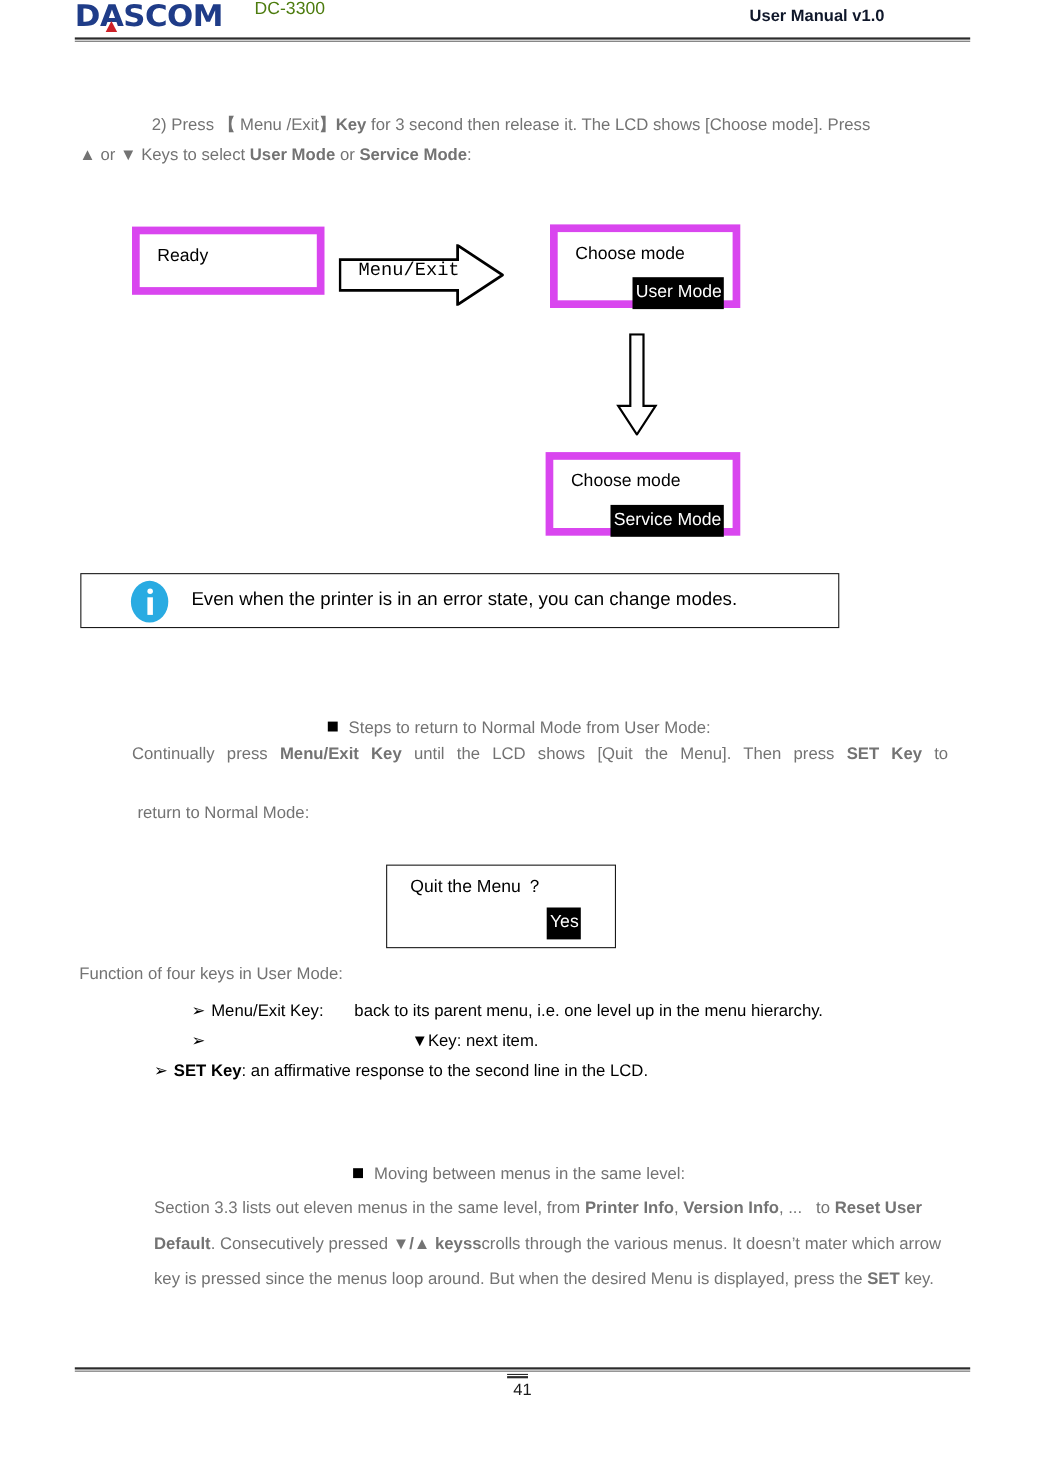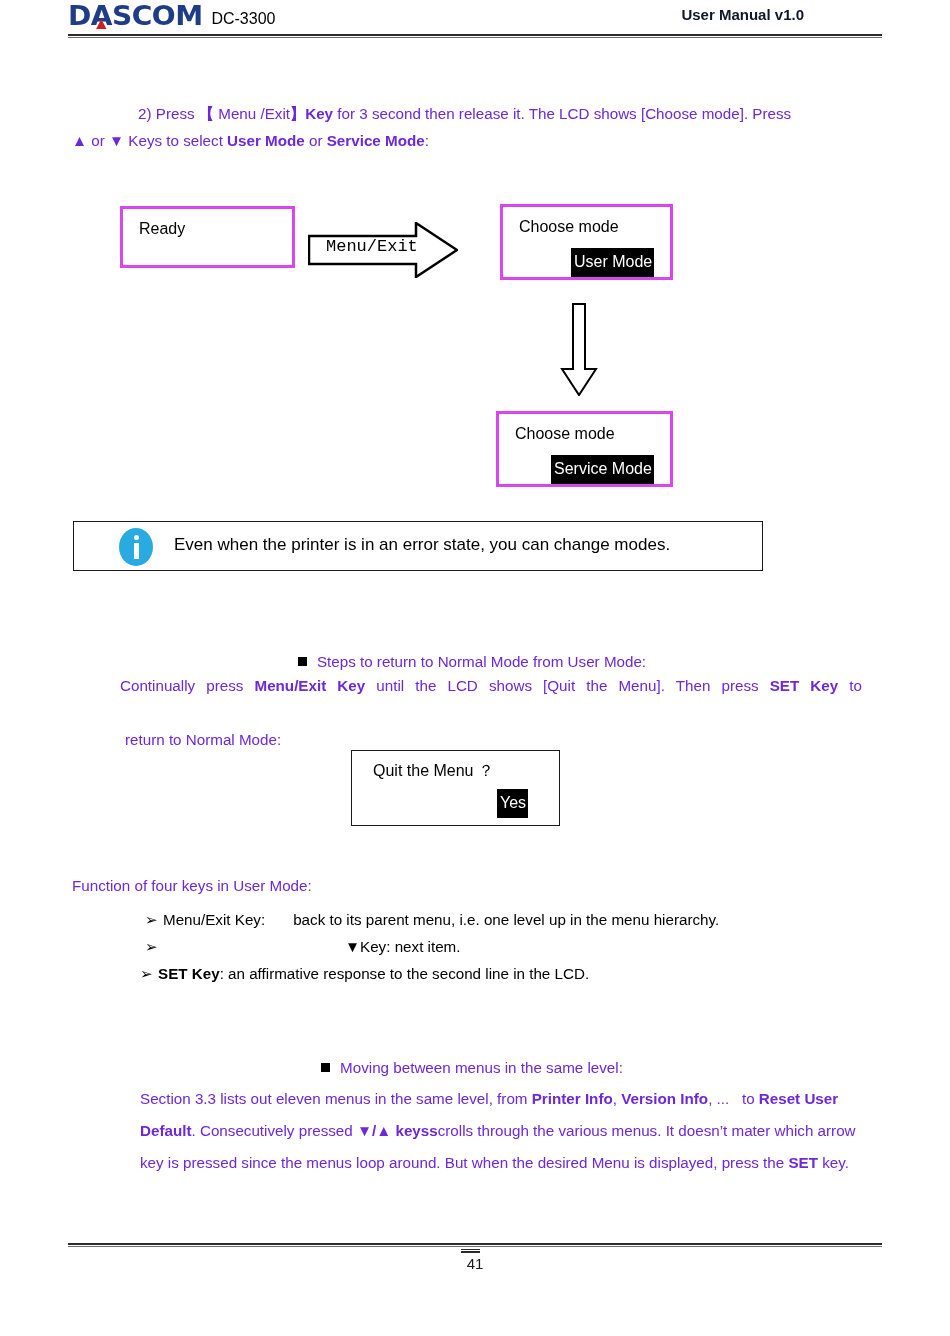--- a/index.html
+++ b/index.html
@@ -22,21 +22,22 @@
     left: 68px;
     top: 2px;
     width: 814px;
     height: 34px;
   }
   .logo-wrap {
     position: absolute;
     left: 0;
     top: 0;
     display: flex;
-    align-items: flex-end;
+    align-items: flex-start;
+    gap: 20px;
   }
   .logo-mark {
     position: relative;
     font-family: "DejaVu Sans", sans-serif;
     font-weight: 700;
     font-size: 27px;
     letter-spacing: -0.5px;
     color: #1F3C88;
     line-height: 28px;
     transform: scaleX(1.04);
@@ -55,21 +56,21 @@
     height: 0;
     transform: translateX(-50%);
     border-left: 5px solid transparent;
     border-right: 5px solid transparent;
     border-bottom: 10px solid #CC2027;
   }
   .model-name {
     margin-left: 14px;
     font-size: 16px;
     font-family: "Liberation Sans", sans-serif;
-    color: #000000;
+    color: #4d7c0f;
     position: relative;
     top: -2px;
   }
   .manual-ver {
     position: absolute;
     right: 78px;
     top: 4px;
     font-size: 15px;
     font-weight: 700;
     color: #0f172a;
@@ -82,38 +83,38 @@
     width: 814px;
     height: 4px;
   }
   .header-rule .r1 { height: 2px; background: #2b2b2b; }
   .header-rule .r2 { height: 1px; background: #6a6a6a; margin-top: 1px; }
 
   
   .body-text {
     font-size: 15.2px;
     line-height: 27px;
-    color: #6d28d9;
+    color: #737373;
   }
   b, .b { font-weight: 700; }
 
   .para-1 {
     position: absolute;
     left: 72px;
     top: 100px;
     width: 800px;
     text-align: justify;
   }
   .para-1 .indent { display: inline-block; width: 66px; }
 
   
   .lcd-box {
     position: absolute;
     background: #fff;
-    border: 3px solid #d946ef;
+    border: 7px solid #d946ef;
     box-sizing: border-box;
   }
   .lcd-line1 {
     position: absolute;
     left: 16px;
     top: 9px;
     font-size: 16px;
     line-height: 22px;
     white-space: nowrap;
   }
@@ -234,21 +235,21 @@
     margin-left: 40px;
   }
   .just-line::after {
     content: "";
     display: inline-block;
     width: 100%;
   }
 
   #box-quit {
     left: 351px;
-    top: 750px;
+    top: 786px;
     width: 209px;
     height: 76px;
     border: 1.5px solid #1a1a1a;
   }
   #box-quit .lcd-line1 { left: 21px; top: 9px; }
 
   .para-3 {
     position: absolute;
     left: 72px;
     top: 872px;
@@ -259,20 +260,21 @@
     position: absolute;
     left: 145px;
     top: 906px;
     width: 740px;
   }
   .key-row {
     display: block;
     font-size: 15.2px;
     line-height: 27px;
     white-space: nowrap;
+    margin-left: 29px;
   }
   .ar-bullet {
     display: inline-block;
     width: 18px;
     font-size: 15px;
   }
   .key-row .gap-a { display: inline-block; width: 28px; }
   .key-row .gap-b { display: inline-block; width: 182px; }
   .key-row.last { margin-left: -5px; }
 

